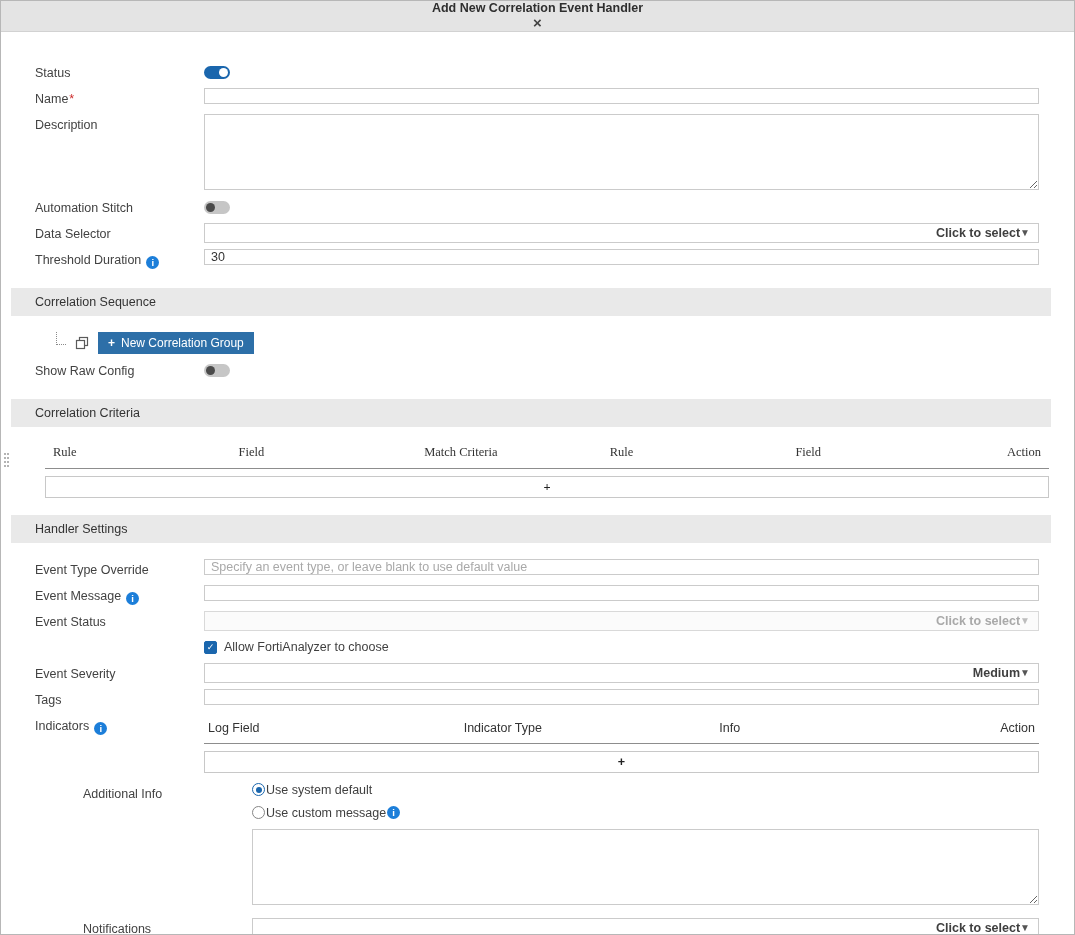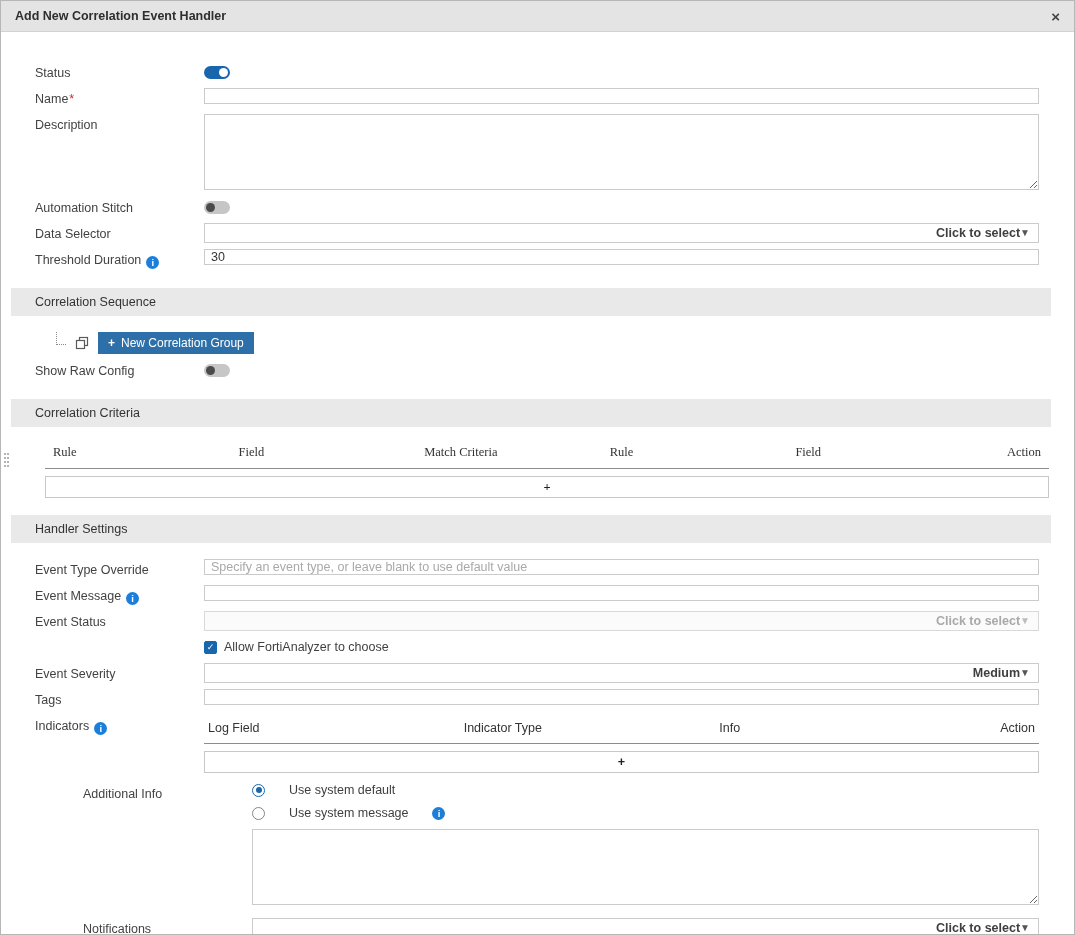--- a/index.html
+++ b/index.html
@@ -2,21 +2,21 @@
 <html><head>
 <meta charset="utf-8">
 <style>
   * { box-sizing: border-box; }
   html,body { margin:0; padding:0; background:#f0f0f0; }
   body { font-family: "Liberation Sans", sans-serif; font-size: 12.5px; color:#3f3f3f; }
   .dialog { width:1075px; height:935px; background:#fff; border:1px solid #b7b7b7; position:relative; overflow:hidden; }
 
   
   .titlebar { height:31px; background:#e4e4e4; border-bottom:1px solid #d2d2d2;
-              display:flex; align-items:center; justify-content:space-between; padding:0 14px; }
+              display:flex; align-items:center; padding:0 14px;flex-direction:column; }
   .titlebar .title { font-weight:bold; color:#2e2e2e; }
   .titlebar .close { color:#444; font-size:15px; font-weight:bold; cursor:pointer; line-height:1; }
 
   .body { padding: 0 23px 15px 10px; }
 
   
   .section-header { background:#e9e9e9; padding:7px 0 7px 24px; color:#333; margin-top:17px; }
 
   
   .form-area { padding: 0 12px 0 24px; }
@@ -74,21 +74,21 @@
              justify-content:center; cursor:pointer; color:#222; font-weight:bold; }
   .ind-table .tbl-head { padding:6px 4px 8px; }
 
   
   .checkbox { width:13px; height:13px; border-radius:2px; background:#1a66ad; border:1px solid #1a66ad;
               display:inline-flex; align-items:center; justify-content:center; color:#fff; font-size:9px;
               cursor:pointer; flex:none; }
   .check-row { display:flex; align-items:center; gap:7px; padding-top:3px; }
 
   
-  .radio-row { display:flex; align-items:center; gap:24px; margin-bottom:9px; }
+  .radio-row { display:flex; gap:1px; margin-bottom:9px; }
   .radio { width:13px; height:13px; border-radius:50%; border:1px solid #1a66ad; background:#fff;
            position:relative; cursor:pointer; flex:none; }
   .radio.selected::after { content:""; position:absolute; left:2.5px; top:2.5px; right:2.5px; bottom:2.5px;
                            border-radius:50%; background:#1a66ad; }
   .radio.unselected { border-color:#868686; }
 
   
   .drag-handle { position:absolute; left:3px; top:452px; width:2px; height:2px; background:#9a9a9a; border-radius:50%;
                  box-shadow: 3px 0 #9a9a9a, 0 4px #9a9a9a, 3px 4px #9a9a9a, 0 8px #9a9a9a, 3px 8px #9a9a9a,
                              0 12px #9a9a9a, 3px 12px #9a9a9a; cursor:ns-resize; }
@@ -267,21 +267,21 @@
 
       <div class="row mt-sm">
         <span class="label">Additional Info</span>
         <div class="control">
           <div class="radio-row">
             <span class="radio selected"></span>
             <span>Use system default</span>
           </div>
           <div class="radio-row">
             <span class="radio unselected"></span>
-            <span>Use system message</span>
+            <span>Use custom message</span>
             <span class="info" style="margin-left:0;">i</span>
           </div>
           <textarea class="ta small" style=""></textarea>
         </div>
       </div>
 
       <div class="row mt-sm">
         <span class="label">Notifications</span>
         <div class="control">
           <div class="select">

